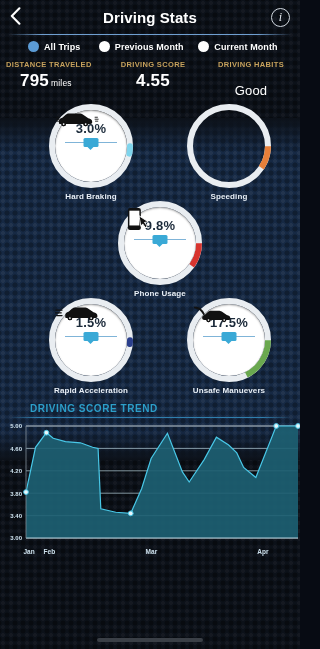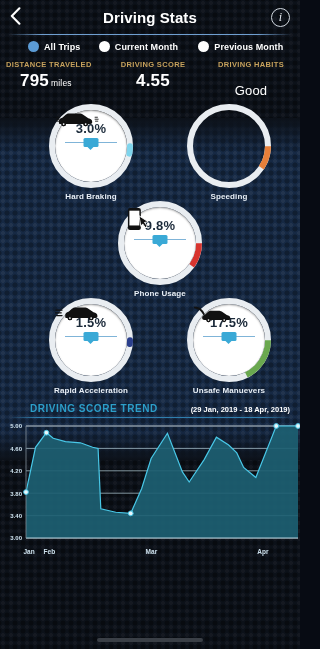--- a/index.html
+++ b/index.html
@@ -180,25 +180,25 @@
   </div>
   <div class="nav-rule"></div>
 
   <div class="segs">
     <div class="seg">
       <div class="dot on"></div>
       <span>All Trips</span>
     </div>
     <div class="seg">
       <div class="dot"></div>
-      <span>Current Month</span>
+      <span>Previous Month</span>
     </div>
     <div class="seg">
       <div class="dot"></div>
-      <span>Previous Month</span>
+      <span>Current Month</span>
     </div>
   </div>
 
   <div class="summary">
     <div class="sm first">
       <div class="sm-lab">DISTANCE TRAVELED</div>
       <div class="sm-val">
         <span>795</span><span class="sm-unit">miles</span>
       </div>
     </div>
@@ -331,21 +331,20 @@
           </div>
         </div>
         <div class="g-lab">Unsafe Manuevers</div>
       </div>
     </div>
   </div>
 
   <div class="chart-wrap">
     <div class="chart-head">
       <div class="chart-title">DRIVING SCORE TREND</div>
-      <div class="chart-range">(29 Jan, 2019 - 18 Apr, 2019)</div>
     </div>
     <div class="chart-rule"></div>
     <div class="plot">
       <svg id="chart-svg" width="300" height="128" viewBox="0 0 300 128">
           <line x1="26" y1="6" x2="298" y2="6" stroke="#8d9aa6" stroke-width="1.4" opacity="0.95"></line>
           <text x="22" y="8.4" text-anchor="end" fill="#cfe3ef" font-size="6" font-family="&quot;Liberation Sans&quot;, sans-serif" font-weight="bold">5.00</text>
           <line x1="26" y1="28.40000000000002" x2="298" y2="28.40000000000002" stroke="#bcd7e2" stroke-width="0.9" opacity="0.75"></line>
           <text x="22" y="30.80000000000002" text-anchor="end" fill="#cfe3ef" font-size="6" font-family="&quot;Liberation Sans&quot;, sans-serif" font-weight="bold">4.60</text>
           <line x1="26" y1="50.79999999999999" x2="298" y2="50.79999999999999" stroke="#bcd7e2" stroke-width="0.9" opacity="0.75"></line>
           <text x="22" y="53.19999999999999" text-anchor="end" fill="#cfe3ef" font-size="6" font-family="&quot;Liberation Sans&quot;, sans-serif" font-weight="bold">4.20</text>

